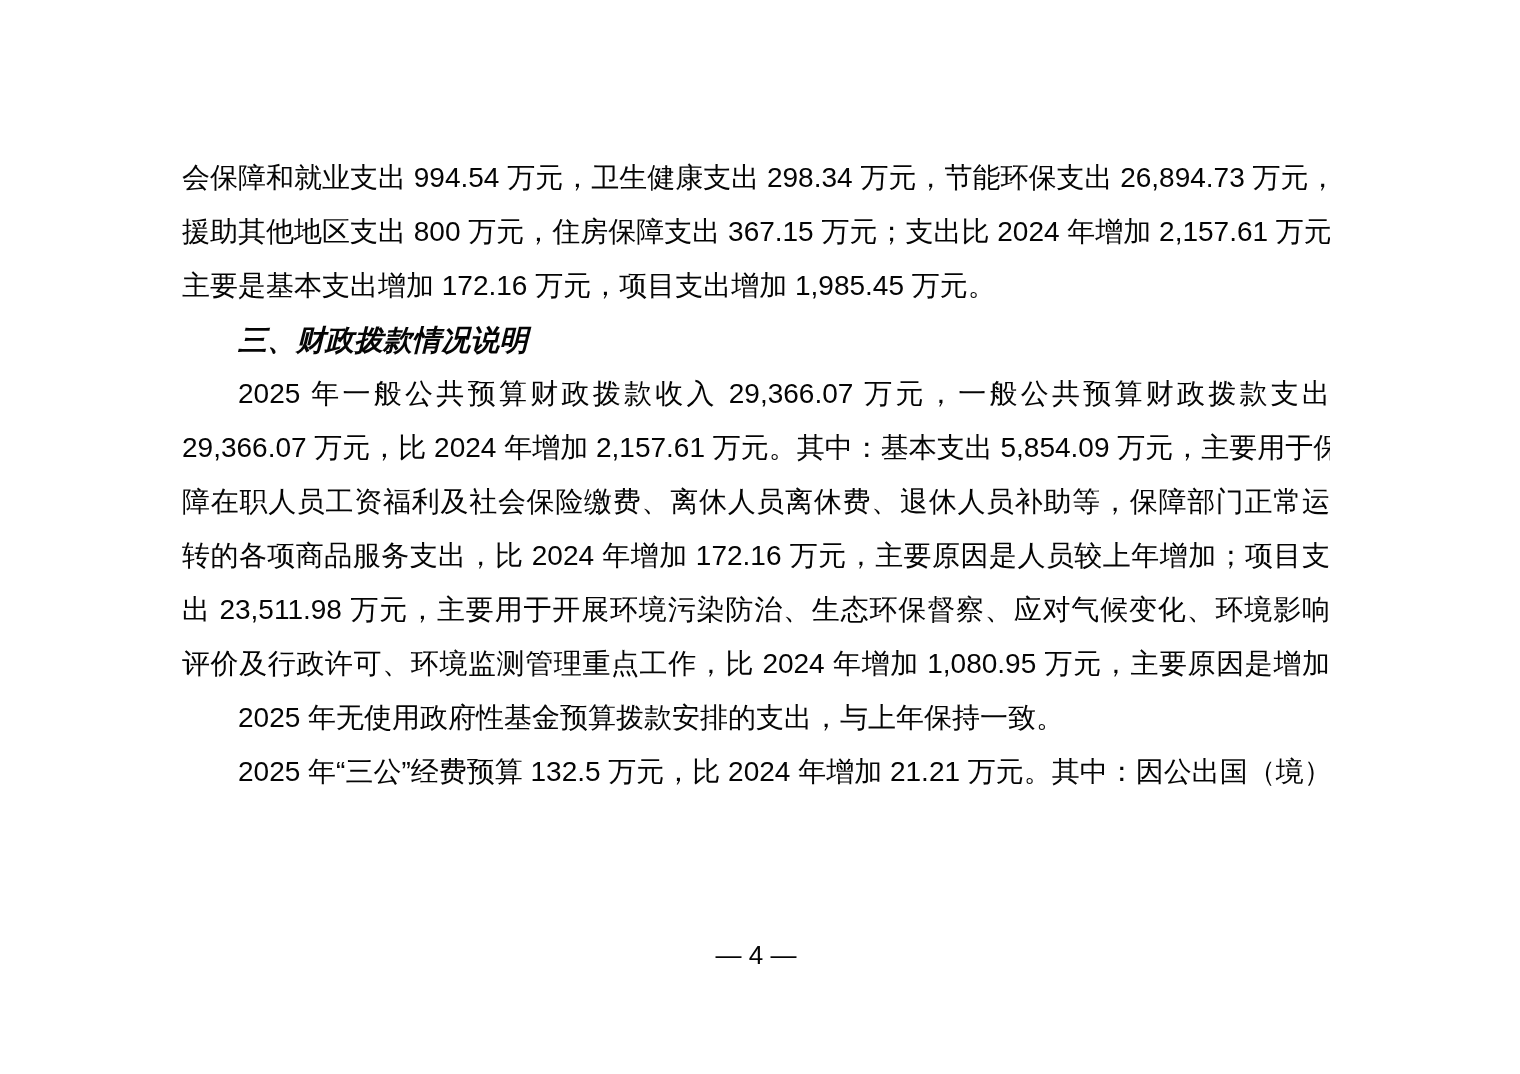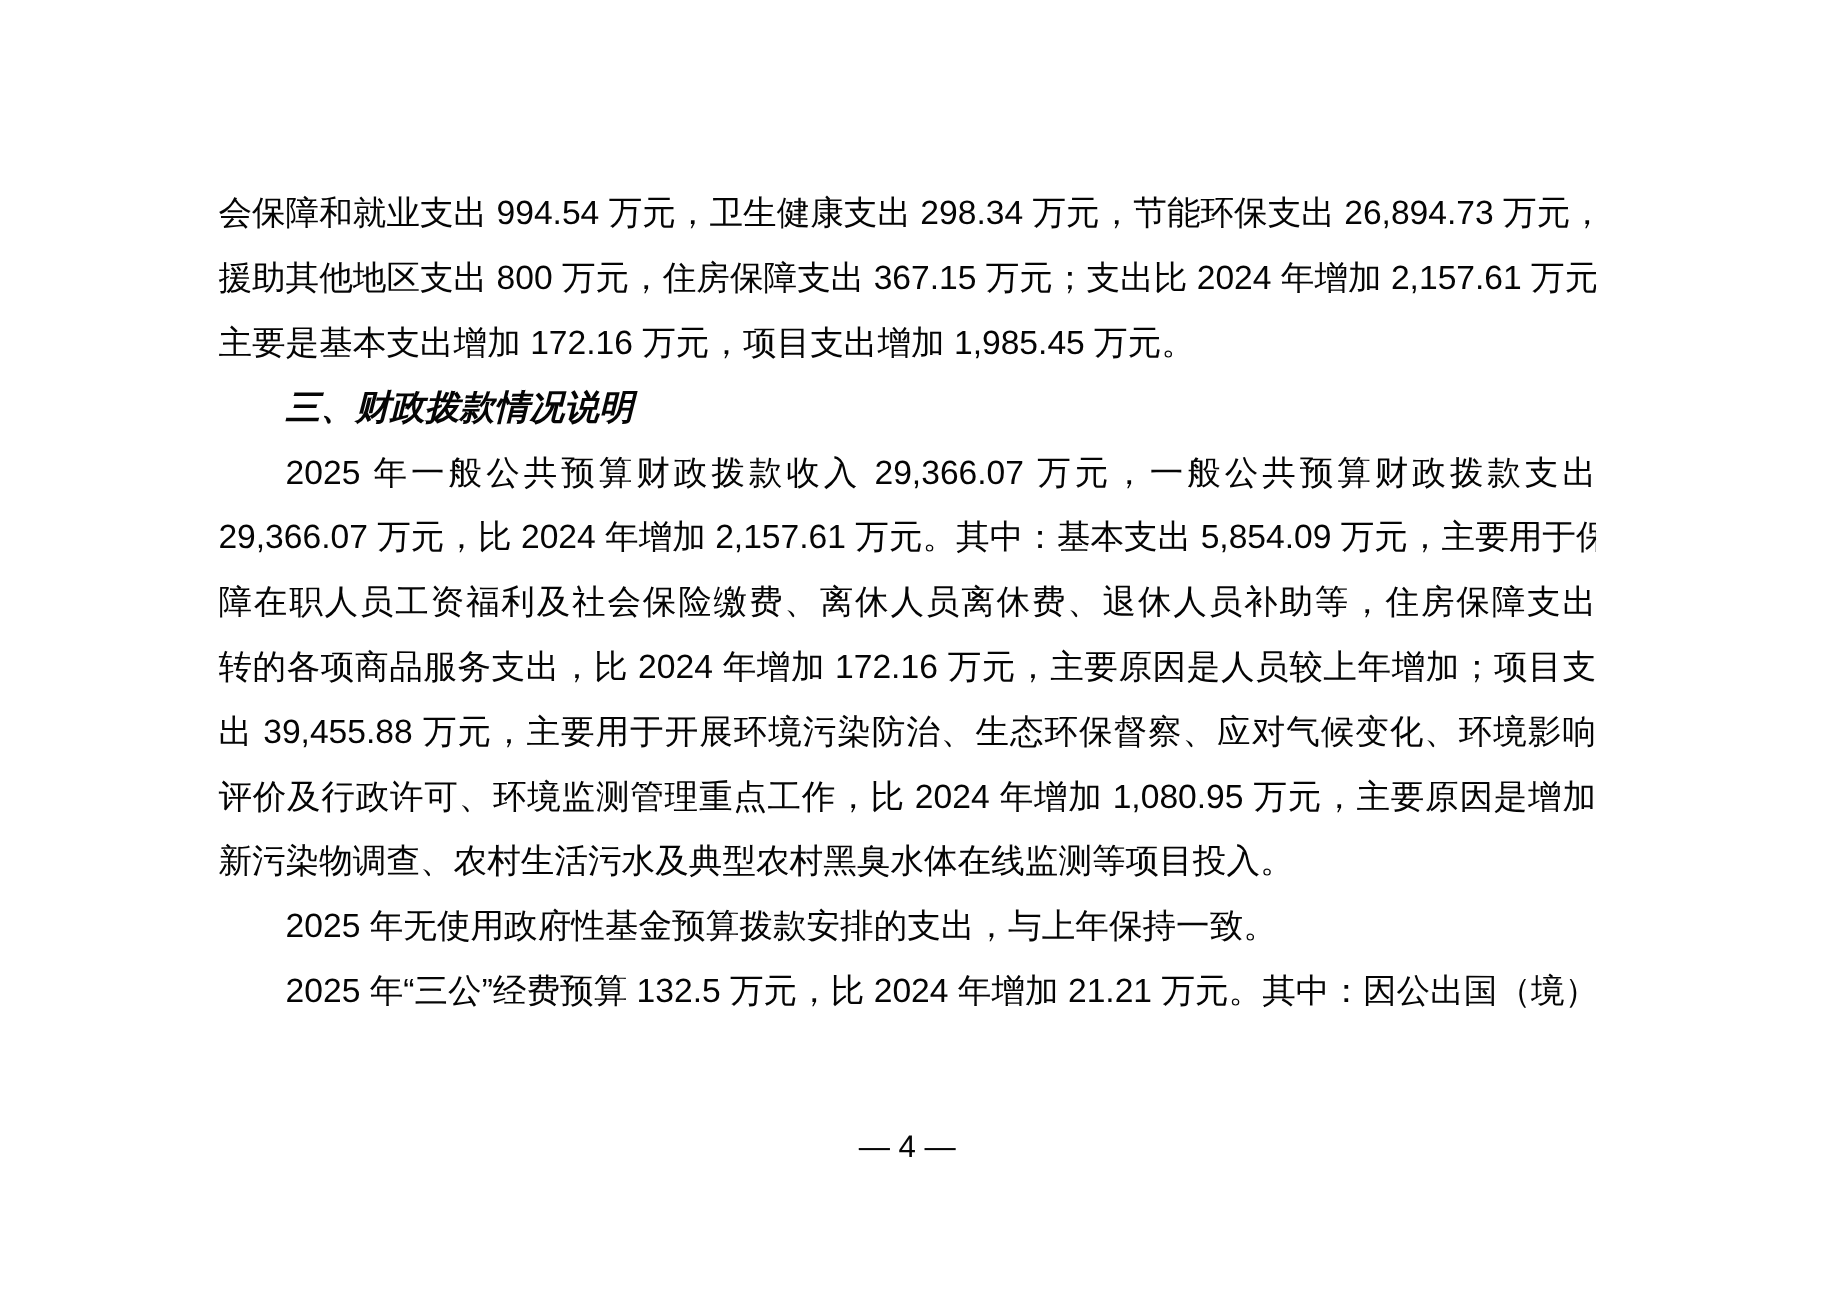--- a/index.html
+++ b/index.html
@@ -65,22 +65,21 @@
 <body>
 
 <div class="page">
   <div class="content">
     <div class="line just">会保障和就业支出 994.54 万元，卫生健康支出 298.34 万元，节能环保支出 26,894.73 万元，</div>
     <div class="line just">援助其他地区支出 800 万元，住房保障支出 367.15 万元；支出比 2024 年增加 2,157.61 万元，</div>
     <div class="line plain">主要是基本支出增加 172.16 万元，项目支出增加 1,985.45 万元。</div>
     <div class="line heading indent">三、财政拨款情况说明</div>
     <div class="line just indent">2025 年一般公共预算财政拨款收入 29,366.07 万元，一般公共预算财政拨款支出</div>
     <div class="line just">29,366.07 万元，比 2024 年增加 2,157.61 万元。其中：基本支出 5,854.09 万元，主要用于保</div>
-    <div class="line just">障在职人员工资福利及社会保险缴费、离休人员离休费、退休人员补助等，住房保障支出</div>
+    <div class="line just">障在职人员工资福利及社会保险缴费、离休人员离休费、退休人员补助等，保障部门正常运</div>
     <div class="line just">转的各项商品服务支出，比 2024 年增加 172.16 万元，主要原因是人员较上年增加；项目支</div>
-    <div class="line just">出 39,455.88 万元，主要用于开展环境污染防治、生态环保督察、应对气候变化、环境影响</div>
+    <div class="line just">出 23,511.98 万元，主要用于开展环境污染防治、生态环保督察、应对气候变化、环境影响</div>
     <div class="line just">评价及行政许可、环境监测管理重点工作，比 2024 年增加 1,080.95 万元，主要原因是增加</div>
-    <div class="line plain">新污染物调查、农村生活污水及典型农村黑臭水体在线监测等项目投入。</div>
     <div class="line plain indent">2025 年无使用政府性基金预算拨款安排的支出，与上年保持一致。</div>
     <div class="line just indent">2025 年“三公”经费预算 132.5 万元，比 2024 年增加 21.21 万元。其中：因公出国（境）</div>
   </div>
   <div class="footer">— 4 —</div>
 </div>
 
 </body></html>

